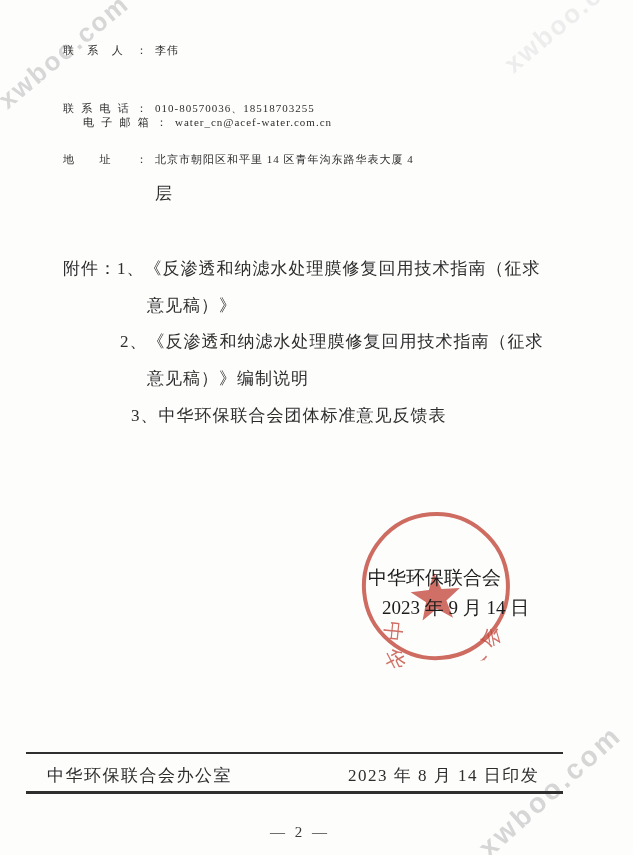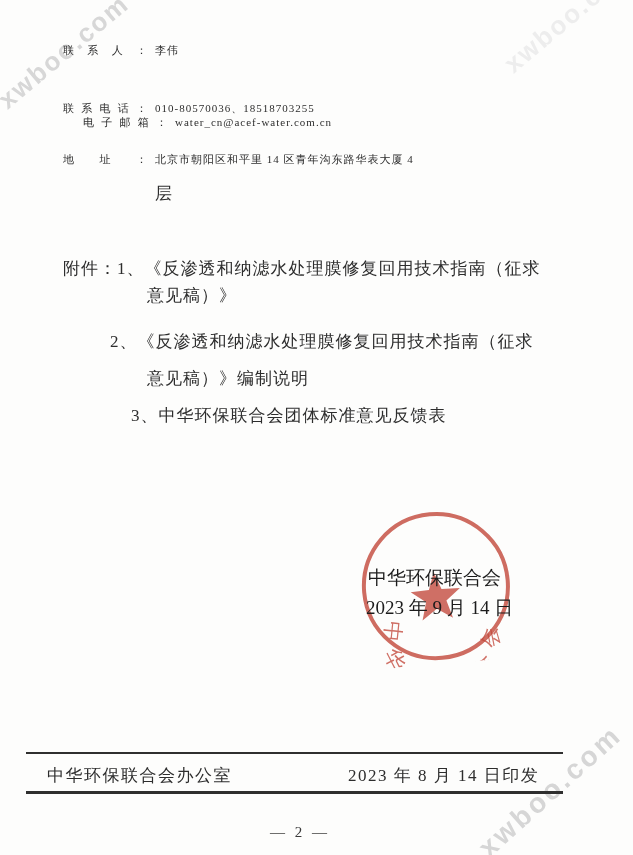--- a/index.html
+++ b/index.html
@@ -41,38 +41,38 @@
   </div>
   <div class="contact-row" style="top:110px;margin-left:20px;">
     <span class="contact-label">电子邮箱：</span><span class="contact-value">water_cn@acef-water.com.cn</span>
   </div>
   <div class="contact-row" style="top:147px;">
     <span class="contact-label">地址：</span><span class="contact-value">北京市朝阳区和平里 14 区青年沟东路华表大厦 4</span>
   </div>
   <div class="line" style="left:155px;top:182px;">层</div>
 
   <div class="line" style="left:63px;top:257px;">附件：1、《反渗透和纳滤水处理膜修复回用技术指南（征求</div>
-  <div class="line" style="left:147px;top:284px;">意见稿）》</div>
-  <div class="line" style="left:110px;top:330px;">2、《反渗透和纳滤水处理膜修复回用技术指南（征求</div>
+  <div class="line" style="left:147px;top:294px;">意见稿）》</div>
+  <div class="line" style="left:120px;top:330px;">2、《反渗透和纳滤水处理膜修复回用技术指南（征求</div>
   <div class="line" style="left:147px;top:367px;">意见稿）》编制说明</div>
   <div class="line" style="left:131px;top:404px;">3、中华环保联合会团体标准意见反馈表</div>
 
   <div class="seal-wrap">
     <svg width="154" height="154" viewBox="0 0 154 154">
       <circle cx="76" cy="76" r="72" fill="none" stroke="#c2473a" stroke-width="4" opacity="0.8"></circle>
       <path id="sealArc" d="M 27.5 104 A 56 56 0 1 0 124.5 104" fill="none"></path>
       <text font-size="21" fill="#c2473a" opacity="0.78" letter-spacing="11">
         <textPath href="#sealArc" startOffset="3">中华环保联合会</textPath>
       </text>
       <polygon points="75,62 81.3,79.3 99.7,80 85.2,91.3 90.3,109 75,98.7 59.7,109 64.8,91.3 50.3,80 68.7,79.3" fill="#c2473a" opacity="0.78"></polygon>
     </svg>
   </div>
 
   <div class="seal-text" style="left:368px;top:566px;">中华环保联合会</div>
-  <div class="seal-text" style="left:366px;top:596px;text-align:right;">2023 年 9 月 14 日</div>
+  <div class="seal-text" style="left:382px;top:596px;text-align:right;">2023 年 9 月 14 日</div>
 
   <div class="footer-rule" style="top:752px;height:2px;"></div>
   <div class="footer-text" style="left:47px;top:764px;">中华环保联合会办公室</div>
   <div class="footer-text" style="left:348px;top:764px;">2023 年 8 月 14 日印发</div>
   <div class="footer-rule" style="top:791px;height:2.5px;"></div>
 
   <div class="page-num">— 2 —</div>
 
 </div>
 

